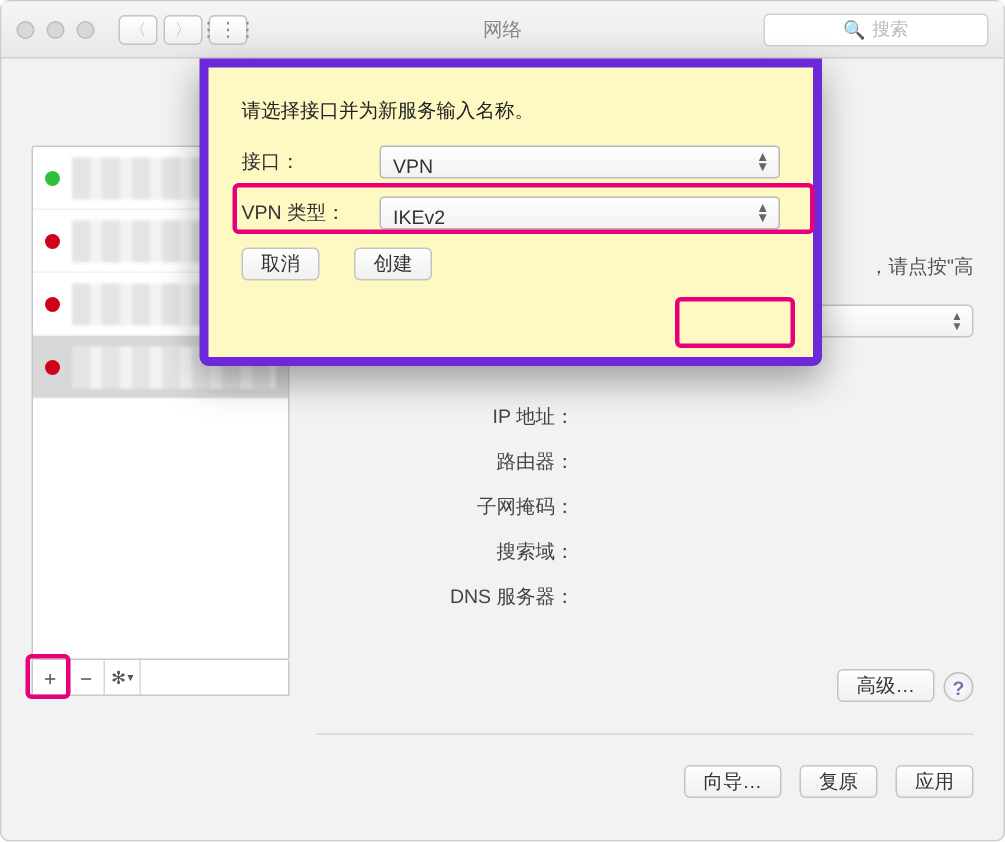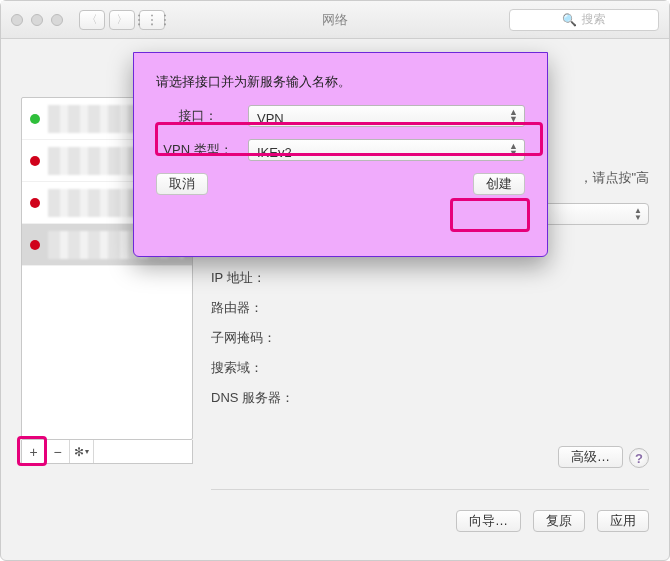--- a/index.html
+++ b/index.html
@@ -114,21 +114,21 @@
       color: #555; font-size: 13px;
     }
     .field-labels {
       position: absolute; left: 0; top: 172px; width: 100%;
     }
     .field-row {
       display: flex; align-items: center;
       margin-bottom: 12px;
     }
     .field-row .lbl {
-      width: 180px; text-align: left; padding-right: 8px;
+      width: 180px; text-align: right; padding-right: 8px;
       color: #444;
     }
     .status-select {
       position: absolute; right: 0; top: 106px;
       width: 110px; height: 22px;
       border: 1px solid #c4c4c4; border-radius: 4px;
       background: linear-gradient(#fefefe,#f2f2f2);
       display: flex; align-items: center; justify-content: flex-end; padding: 0 6px;
     }
     .adv-row {
@@ -153,51 +153,51 @@
       position: absolute; left: 0; right: 0; bottom: 70px;
       border-top: 1px solid #d6d6d6;
     }
     .bottom-btns {
       position: absolute; right: 0; bottom: 28px;
       display: flex; gap: 12px;
     }
     
     .sheet {
       position: absolute;
-      left: 132px; top: 51px;
+      left: 132px; top: 38px;
       width: 415px; height: 205px;
-      background: #f0abfc;
-      border: 1px solid #6d28d9;
+      background: #fef9c3;
+      border: 6px solid #6d28d9;
       border-radius: 0 0 6px 6px;
       box-shadow: 0 10px 24px rgba(0,0,0,0.35);
       z-index: 50;
       padding: 20px 22px 14px 22px;
     }
     .sheet-msg { margin-bottom: 14px; font-size: 13px; color: #222; }
     .sheet-row {
       display: flex; align-items: center; margin-bottom: 12px;
     }
     .sheet-row .slabel {
-      width: 92px; text-align: center; padding-right: 8px; color: #333;
+      width: 92px; text-align: left; padding-right: 8px; color: #333;
     }
     .select-ctl, .text-ctl {
       flex: 1; height: 22px;
       border: 1px solid #b8b8b8; border-radius: 3px;
       background: #fff;
       display: flex; align-items: flex-end;
       padding: 0 8px; position: relative;
       font-size: 13px;
     }
     .select-ctl { background: linear-gradient(#fefefe,#f2f2f2); }
     .select-ctl .chev {
       position: absolute; right: 6px; top: 50%; transform: translateY(-50%);
       font-size: 9px; color: #666; line-height: 7px;
     }
     .sheet-btns {
-      display: flex; justify-content: space-between; gap: 23px; margin-top: 10px;
+      display: flex; justify-content: flex-start; gap: 23px; margin-top: 10px;
     }
     
     .hl {
       position: absolute;
       border: 3px solid #e6007a;
       border-radius: 4px;
       pointer-events: none;
       z-index: 60;
     }
   </style>

